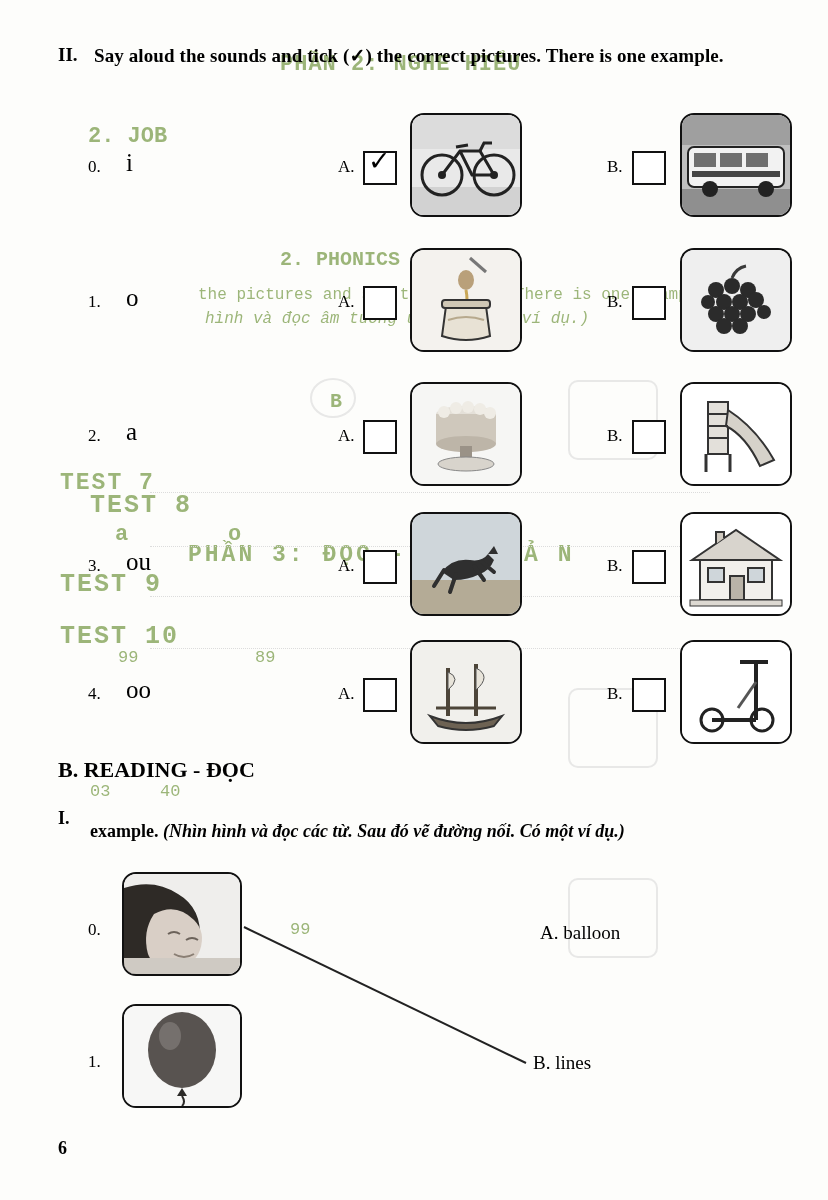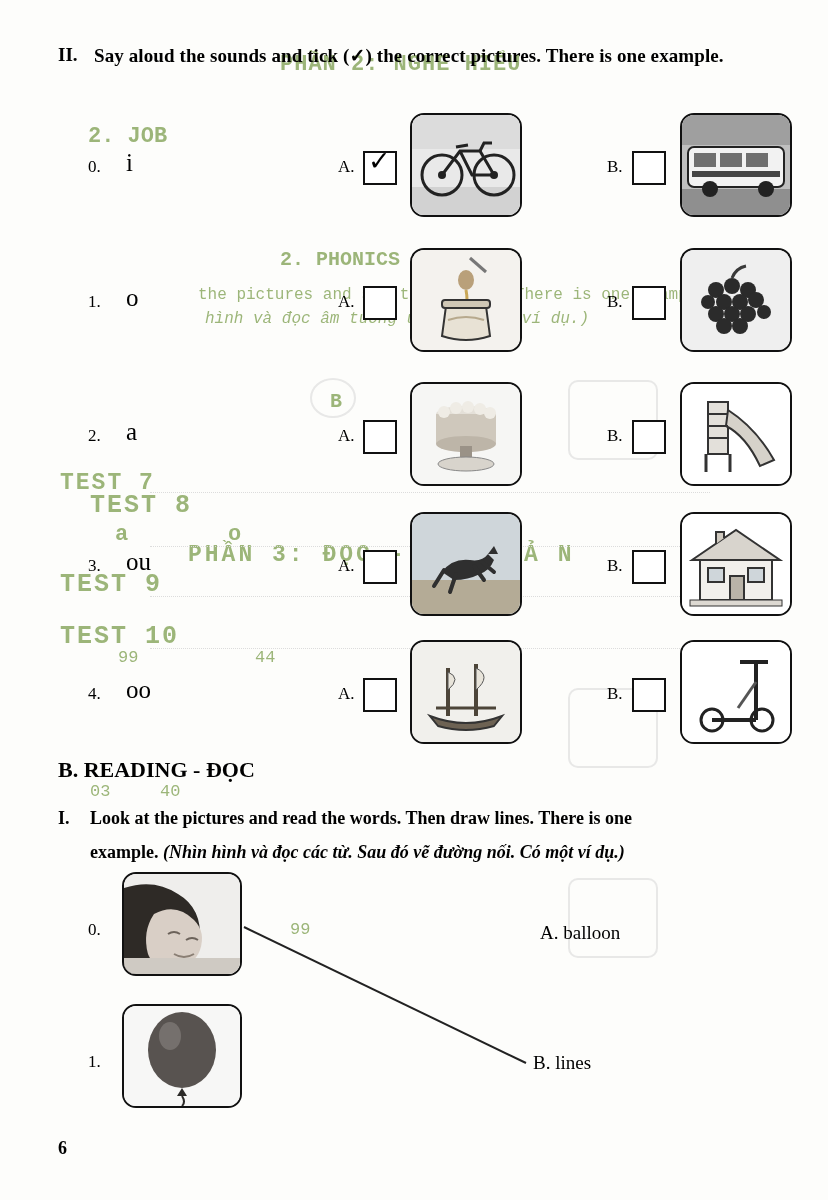--- a/index.html
+++ b/index.html
@@ -204,21 +204,21 @@
   <div class="ghost bold" style="left:88px; top:124px; font-size:22px;">2. JOB</div>
   <div class="ghost bold" style="left:280px; top:248px; font-size:20px;">2. PHONICS - NGỮ ÂM</div>
   <div class="ghost" style="left:198px; top:286px; font-size:16px;">the pictures and say the sounds. There is one example.</div>
   <div class="ghost" style="left:205px; top:310px; font-size:16px; font-style:italic;">hình và đọc âm tương ứng. Có một ví dụ.)</div>
   <div class="ghost bold" style="left:60px; top:470px; font-size:23px; letter-spacing:2px;">TEST 7</div>
   <div class="ghost bold" style="left:60px; top:491px; font-size:25px; letter-spacing:2px;margin-left:30px;">TEST 8</div>
   <div class="ghost bold" style="left:60px; top:570px; font-size:25px; letter-spacing:2px;">TEST 9</div>
   <div class="ghost bold" style="left:60px; top:622px; font-size:25px; letter-spacing:2px;">TEST 10</div>
   <div class="ghost bold" style="left:188px; top:542px; font-size:23px; letter-spacing:3px;">PHẦN 3:   ĐỌC  -  VIẾT  CẢ  N</div>
   <div class="ghost" style="left:118px; top:648px; font-size:17px;">99</div>
-  <div class="ghost" style="left:255px; top:648px; font-size:17px;">44</div>
+  <div class="ghost" style="left:255px; top:648px; font-size:17px;">89</div>
   <div class="ghost" style="left:90px; top:782px; font-size:17px;">03</div>
   <div class="ghost" style="left:160px; top:782px; font-size:17px;">40</div>
   <div class="ghost" style="left:290px; top:920px; font-size:17px;">99</div>
   <div class="ghost bold" style="left:330px; top:390px; font-size:20px;">B</div>
   <div class="ghost bold" style="left:115px; top:522px; font-size:22px;">a</div>
   <div class="ghost bold" style="left:228px; top:522px; font-size:22px;">o</div>
 
   <div class="ghost-box" style="left:310px; top:378px; width:42px; height:36px; border-radius:50%;"></div>
   <div class="ghost-box" style="left:568px; top:380px; width:86px; height:76px;"></div>
   <div class="ghost-box" style="left:568px; top:688px; width:86px; height:76px;"></div>
@@ -418,21 +418,20 @@
           <path d="M58 20 L86 20" stroke="#222" stroke-width="4"></path>
           <path d="M74 40 L56 66" stroke="#555" stroke-width="3"></path>
         </svg>
       </div>
     </div>
 
     <div class="reading-head">B. READING - ĐỌC</div>
 
     <div class="r1">
       <span class="num">I.</span>
-      <div class="t1">Look at the pictures and read the words. Then draw lines. There is one</div>
       <div class="t2">
         <span>example. </span><i>(Nhìn hình và đọc các từ. Sau đó vẽ đường nối. Có một ví dụ.)</i>
       </div>
     </div>
 
     <div class="mrow">
       <span class="mnum" style="left:88px; top:920px;">0.</span>
       <div class="mpic" style="left:122px; top:872px;">
         <svg viewBox="0 0 116 100" xmlns="http://www.w3.org/2000/svg">
           <rect width="116" height="100" fill="#efeeec"></rect>

